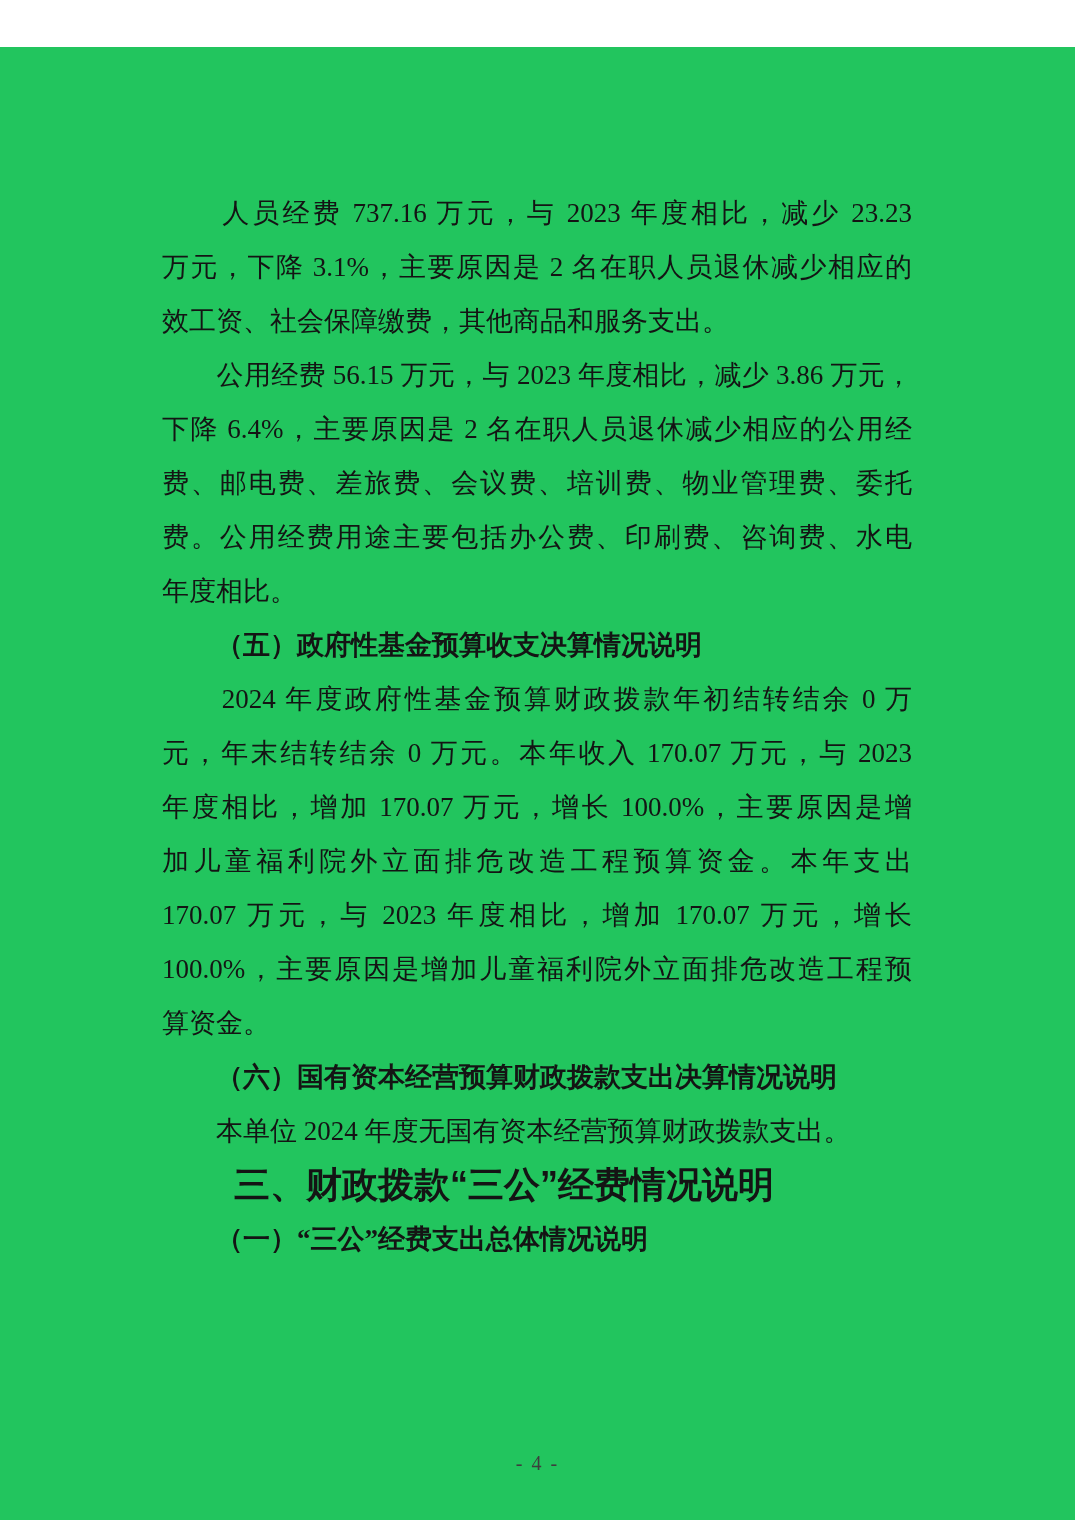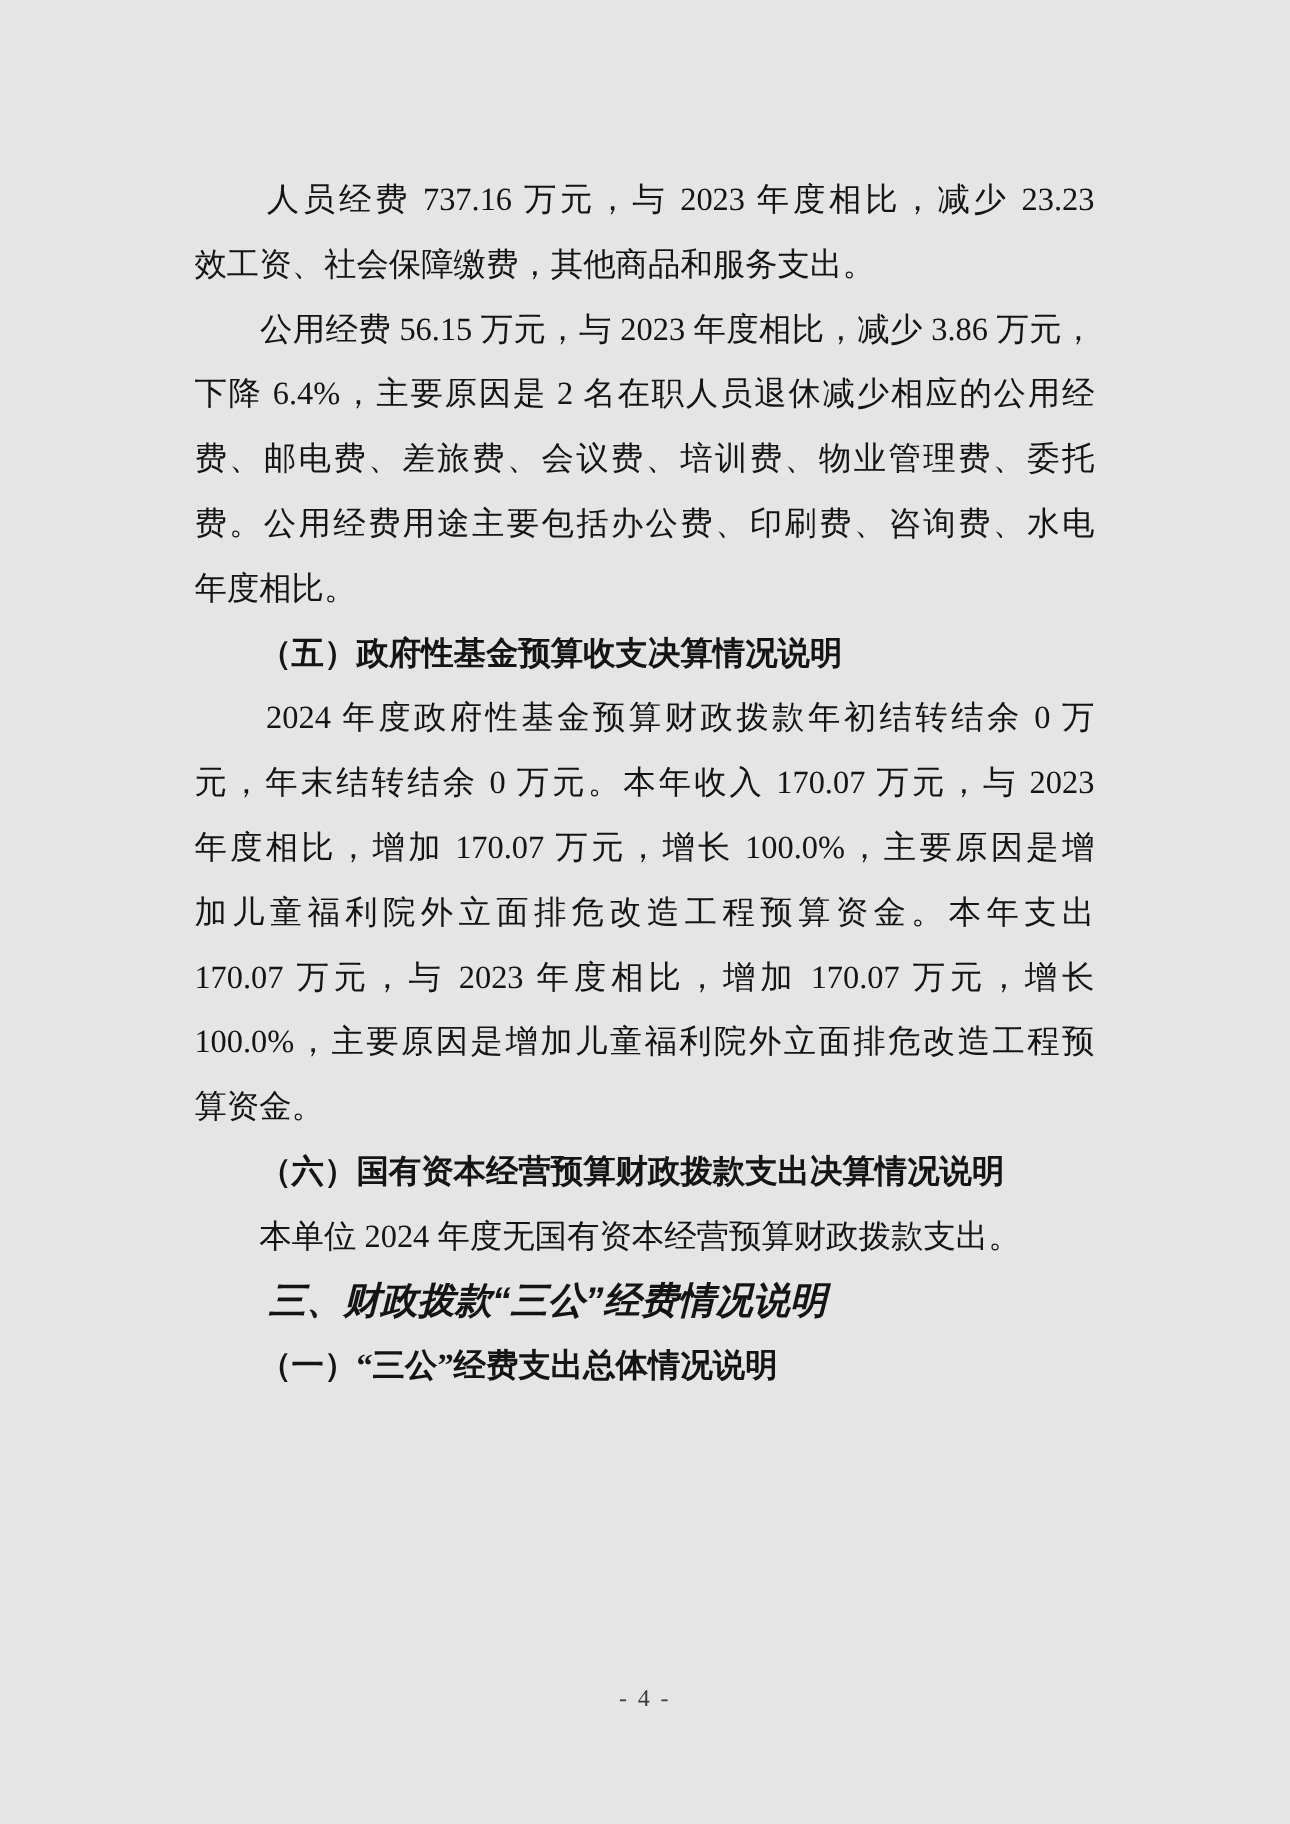--- a/index.html
+++ b/index.html
@@ -11,21 +11,22 @@
     width: 1075px;
     height: 1520px;
     position: relative;
     overflow: hidden;
     font-family: "Liberation Serif", "DejaVu Serif", serif;
     color: #141414;
   }
   .page {
     position: absolute;
     inset: 0;
-    background: #e5e5e5;
+    background: #22c55e;
+    margin-top: 47px;
   }
   .doc-body {
     position: absolute;
     left: 162px;
     top: 139px;
     width: 750px;
     font-size: 27px;
     line-height: 54px;
   }
   .block { margin: 0; padding: 0; }
@@ -40,43 +41,43 @@
     text-align-last: left;
     -moz-text-align-last: left;
   }
   .heading-kai .line {
     font-weight: 700;
     white-space: nowrap;
   }
   .heading-hei .line {
     font-family: "Liberation Sans", "DejaVu Sans", sans-serif;
     font-weight: 700;
-    font-size: 31px;
+    font-size: 36px;
     white-space: nowrap;
-    font-style: italic;
   }
   .page-number {
     position: absolute;
     left: 0;
     top: 1402px;
     width: 1075px;
     text-align: center;
     font-size: 20px;
     line-height: 28px;
     color: #3d3d3d;
     letter-spacing: 2px;
   }
 </style>
 </head>
 <body>
 
 <div class="page">
   <div class="doc-body">
       <div class="block body">
         <div class="line">　　人员经费 737.16 万元，与 2023 年度相比，减少 23.23</div>
+        <div class="line">万元，下降 3.1%，主要原因是 2 名在职人员退休减少相应的</div>
         <div class="line last">效工资、社会保障缴费，其他商品和服务支出。</div>
       </div>
       <div class="block body">
         <div class="line">　　公用经费 56.15 万元，与 2023 年度相比，减少 3.86 万元，</div>
         <div class="line">下降 6.4%，主要原因是 2 名在职人员退休减少相应的公用经</div>
         <div class="line">费、邮电费、差旅费、会议费、培训费、物业管理费、委托</div>
         <div class="line">费。公用经费用途主要包括办公费、印刷费、咨询费、水电</div>
         <div class="line last">年度相比。</div>
       </div>
       <div class="block heading-kai">

